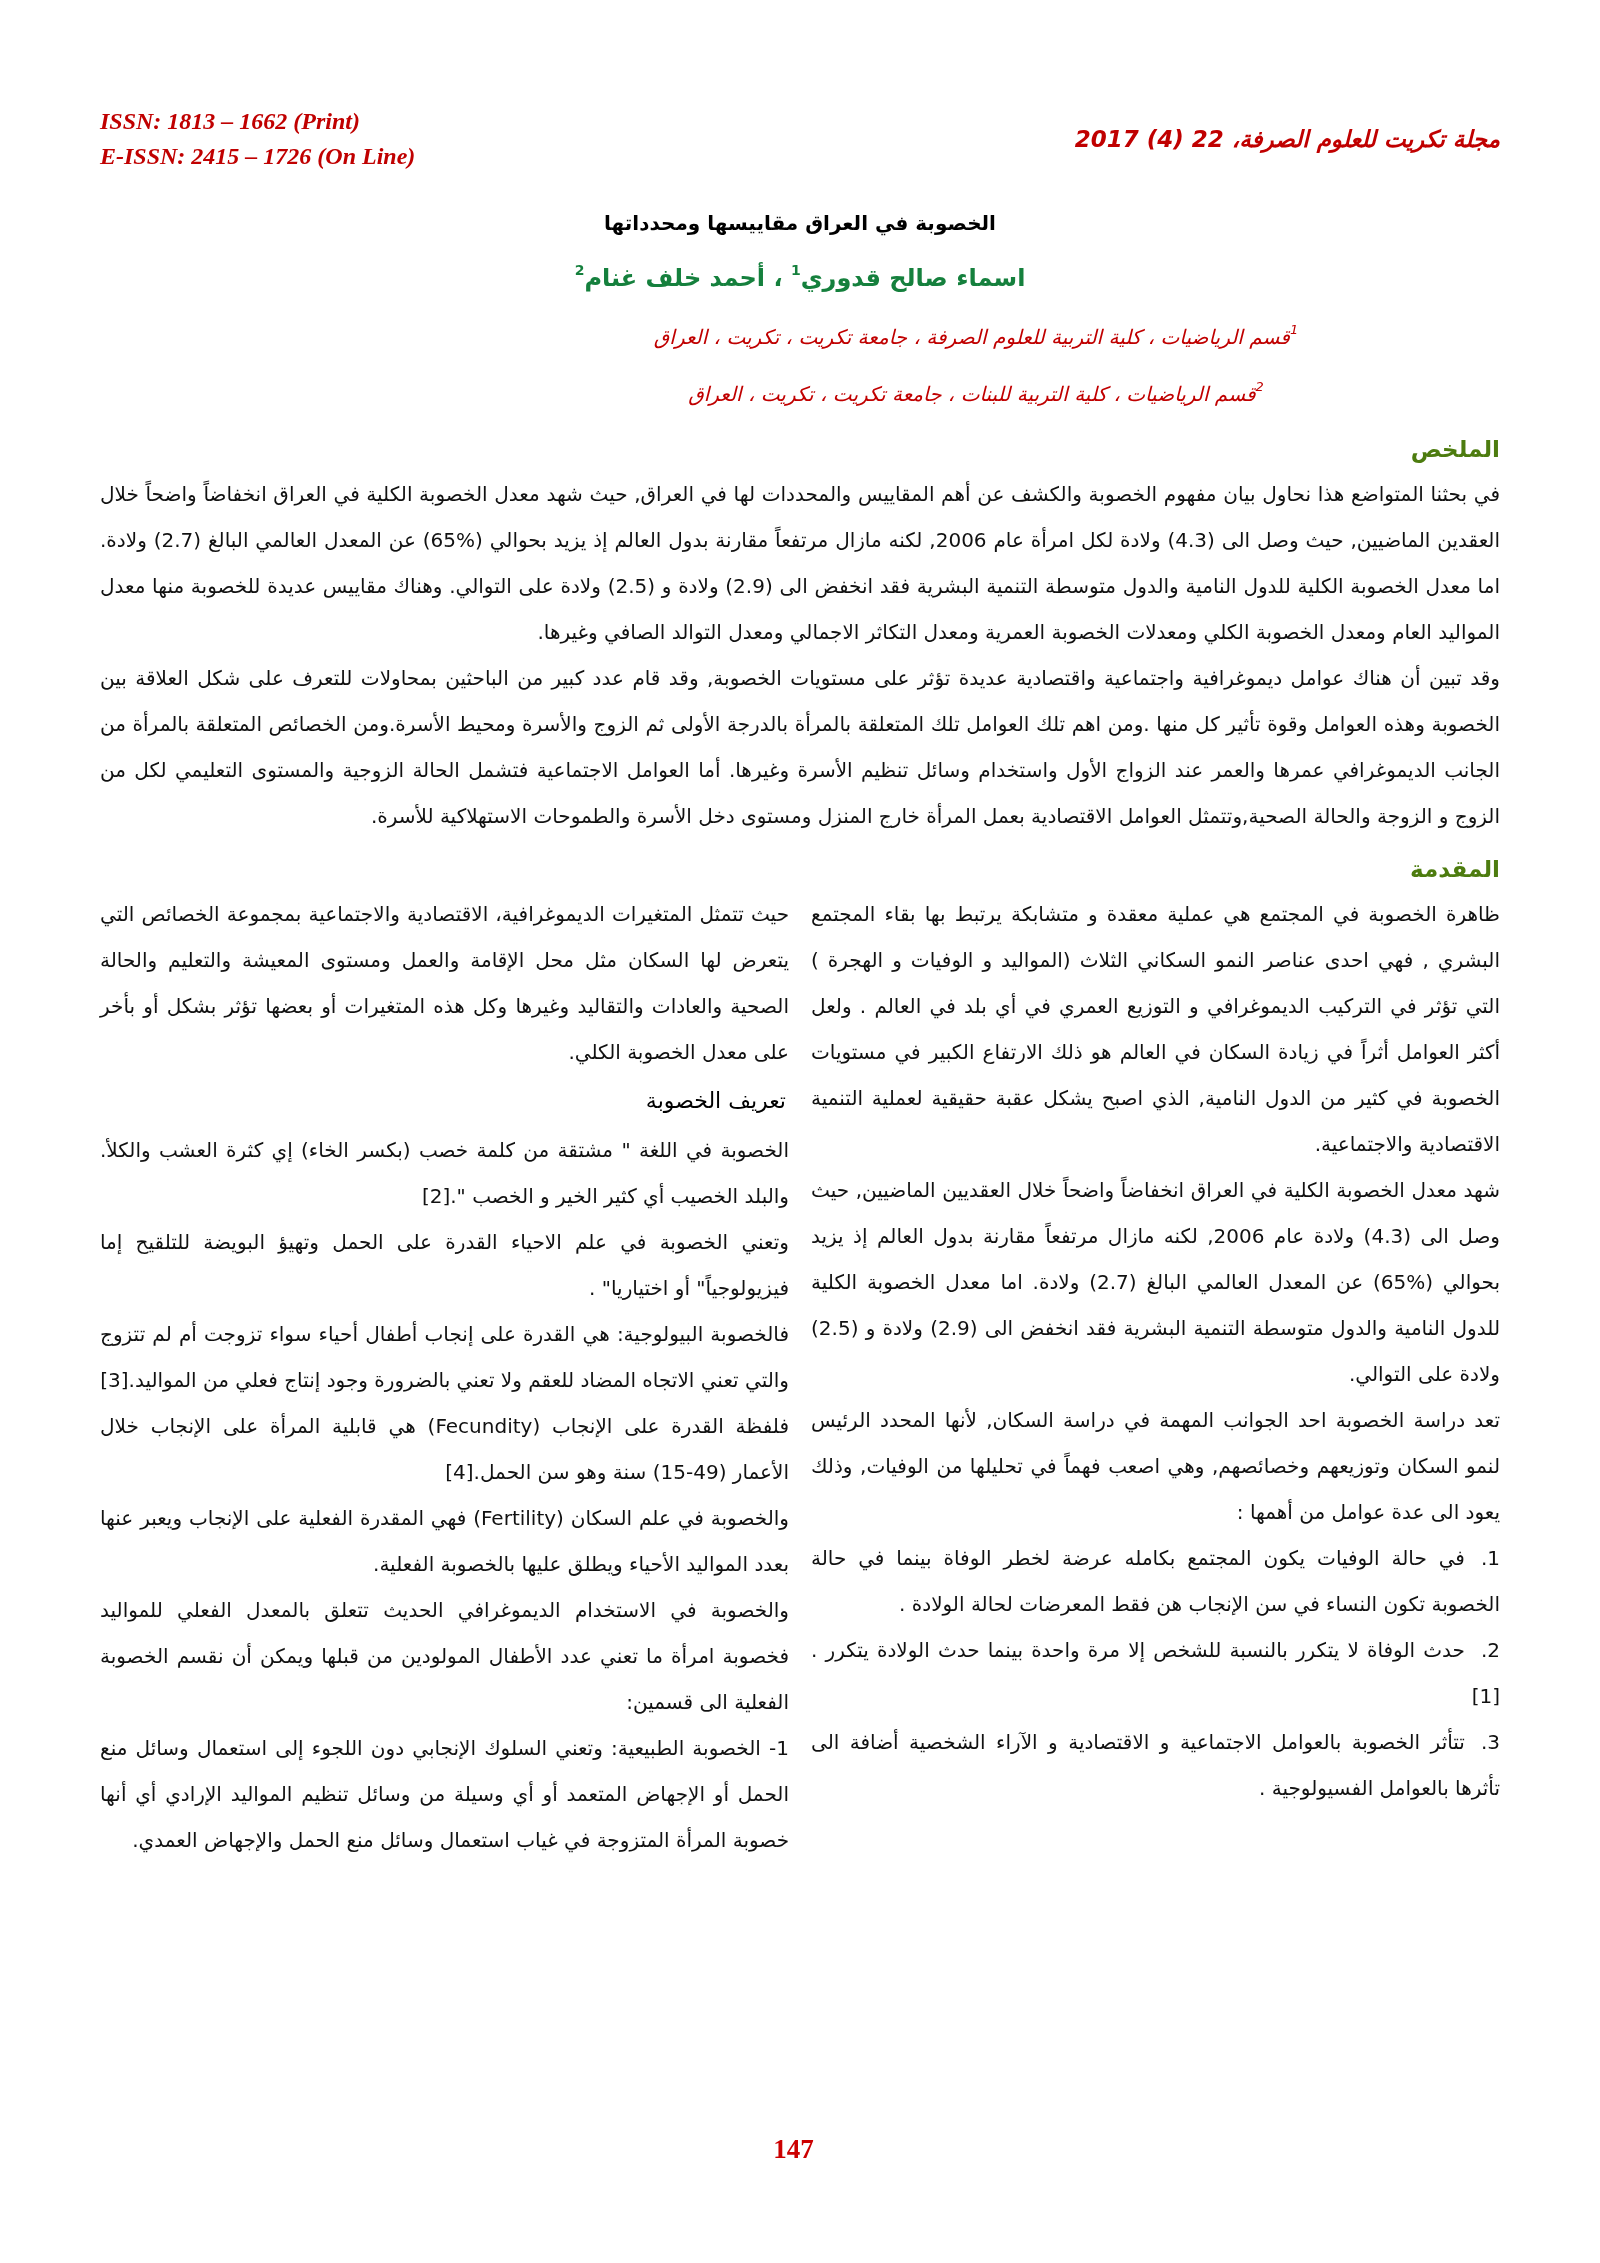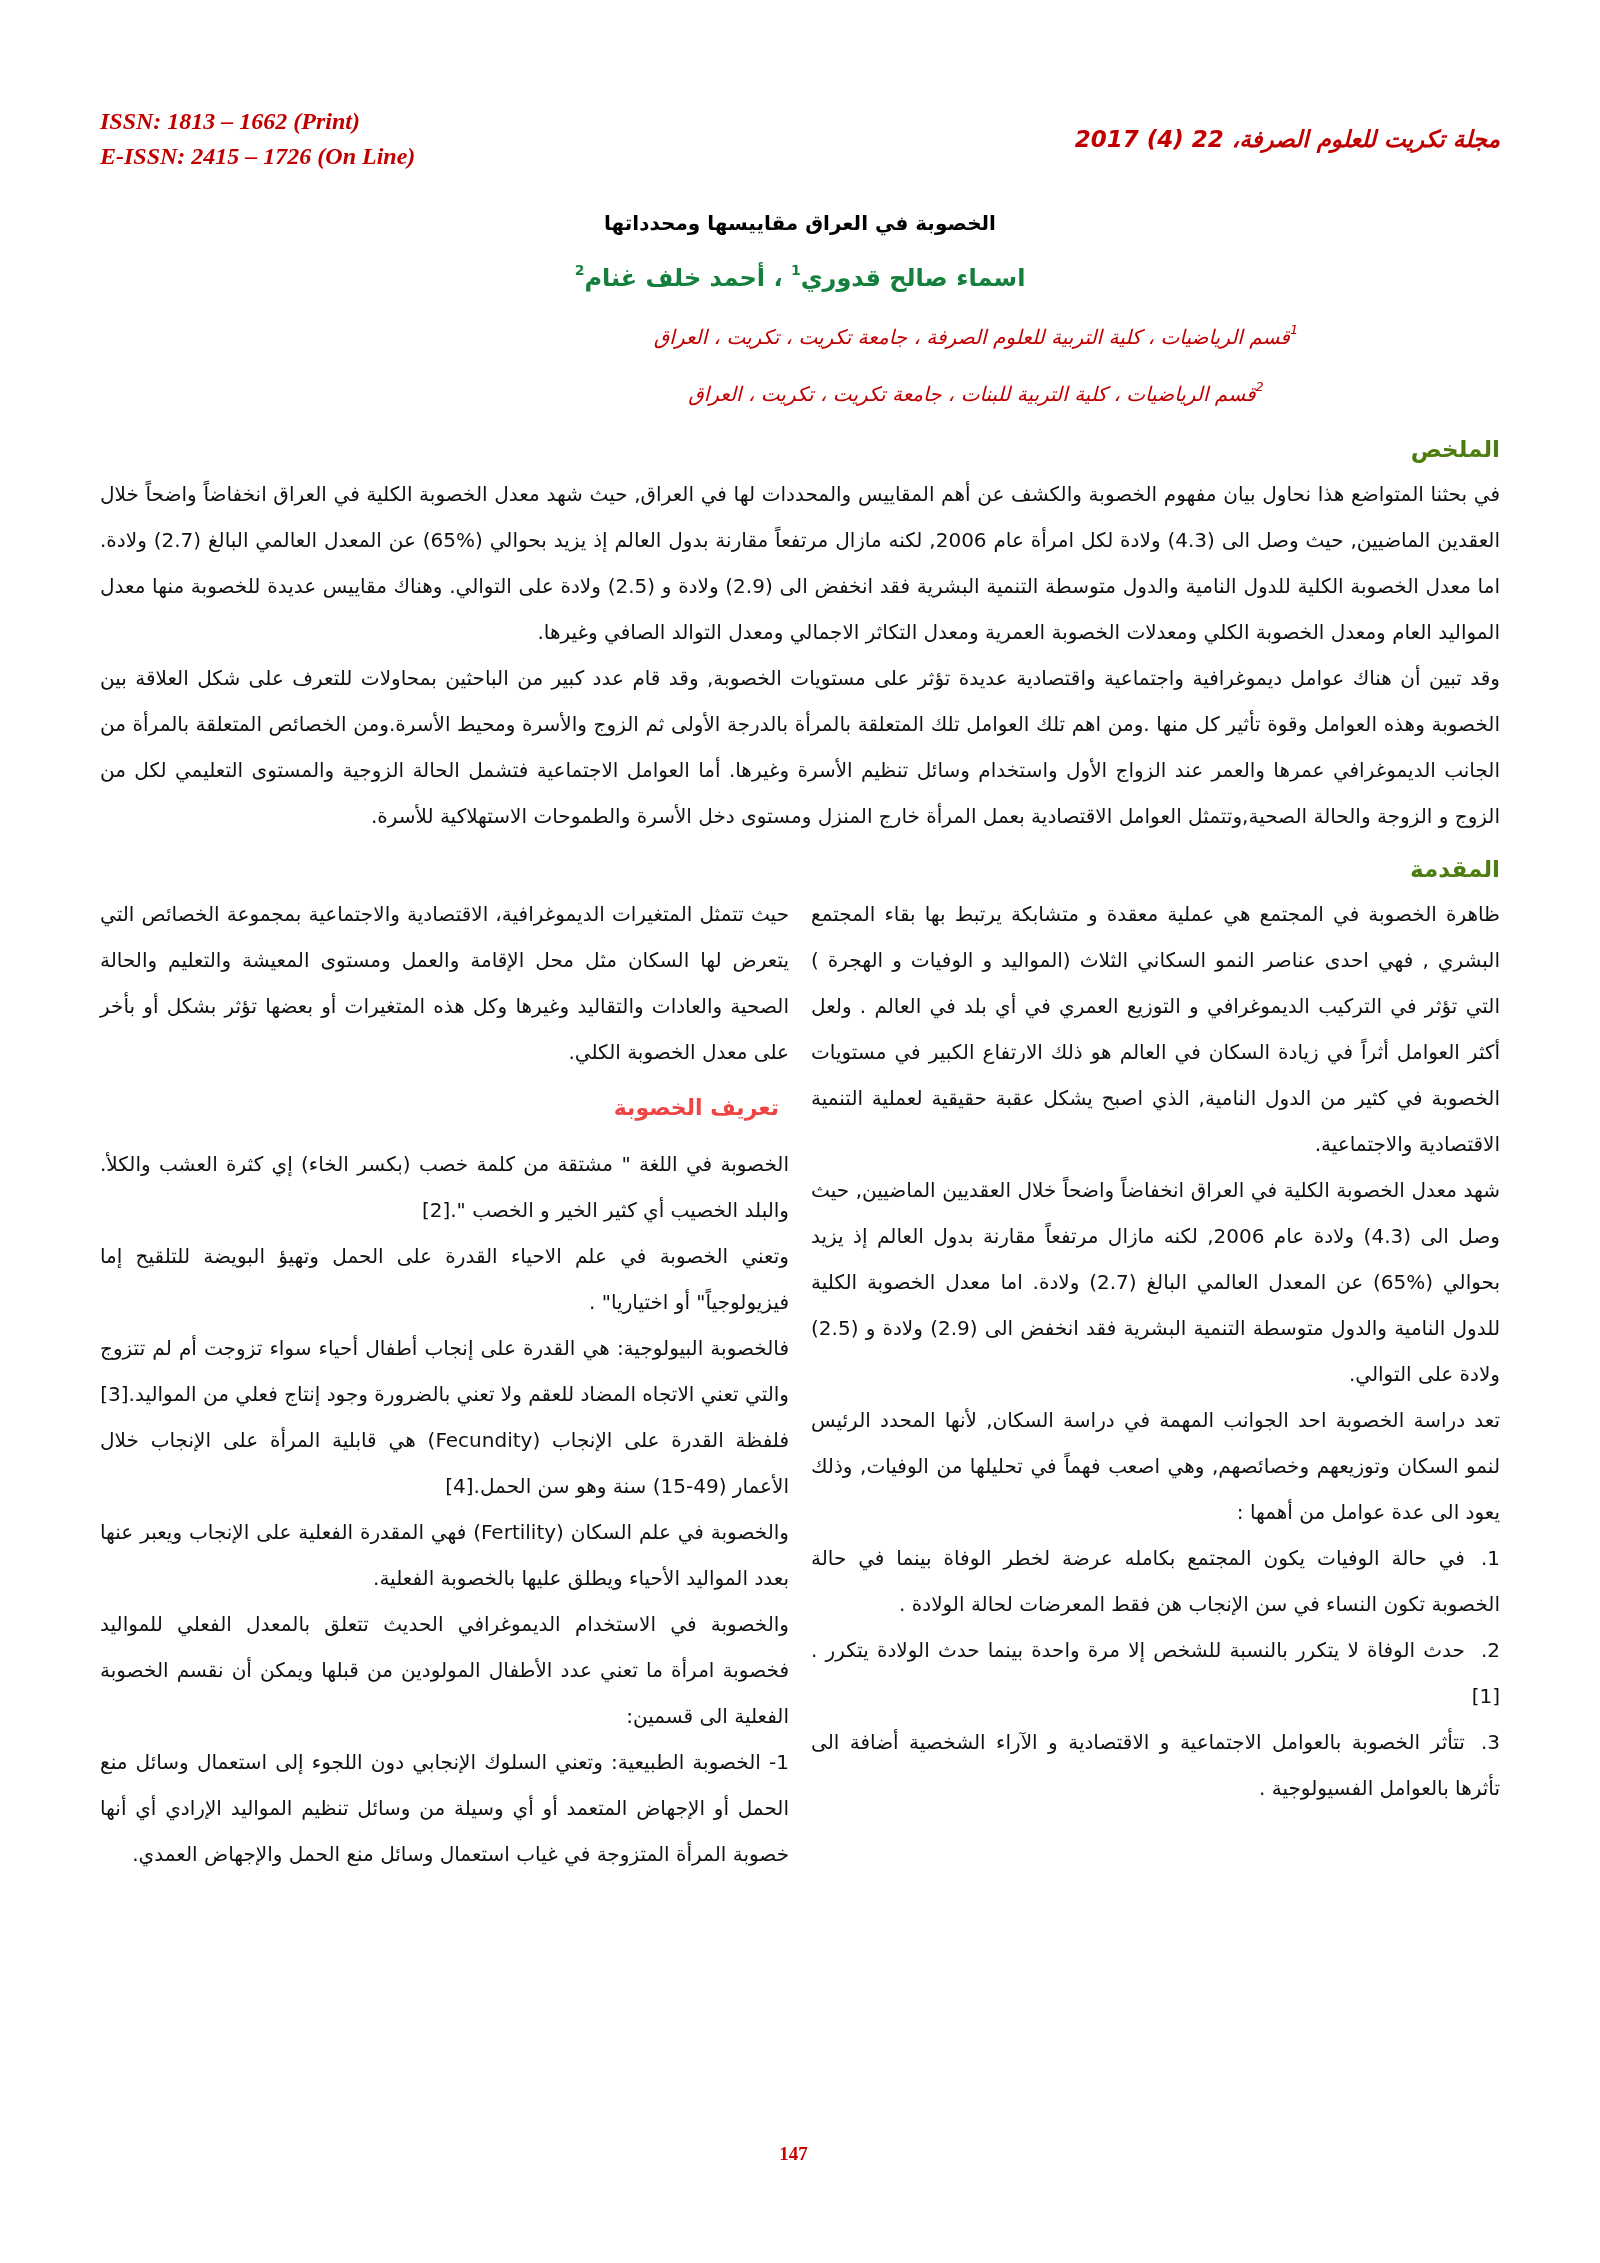--- a/index.html
+++ b/index.html
@@ -28,26 +28,26 @@
   .affil-line sup{font-size:13px;position:relative;top:-2px;}
 
   .section-heading{direction:rtl;text-align:right;font-weight:bold;font-size:23px;color:#4d7c0f;
     margin:14px 0 6px 0;line-height:32px;}
   .body-text{direction:rtl;text-align:justify;font-size:20px;line-height:46px;margin:0;color:#111;}
   .abstract .body-text{text-align-last:right;}
 
   .columns{display:flex;direction:rtl;gap:22px;margin-top:4px;}
   .col{width:689px;flex:0 0 689px;}
   .col .body-text{text-align-last:right;}
-  .sub-heading{direction:rtl;text-align:right;font-weight:bold;font-size:22px;line-height:46px;margin:10px;color:#ef4444;}
+  .sub-heading{direction:rtl;text-align:right;font-weight:normal;font-size:22px;line-height:46px;margin:3px;color:#000000;}
   .li-num{margin-left:16px;}
 
   .page-number{
     position:absolute;bottom:98px;left:0;right:13px;text-align:center;
-    color:#cc0000;font-weight:bold;font-size:19px;font-family:"Liberation Serif",serif;
+    color:#cc0000;font-weight:bold;font-size:27px;font-family:"Liberation Serif",serif;
   }
 </style>
 </head>
 <body>
 
 <div class="page">
 
   <div class="header-row">
     <div class="issn-block">
       <div>ISSN: 1813 – 1662 (Print)</div>

